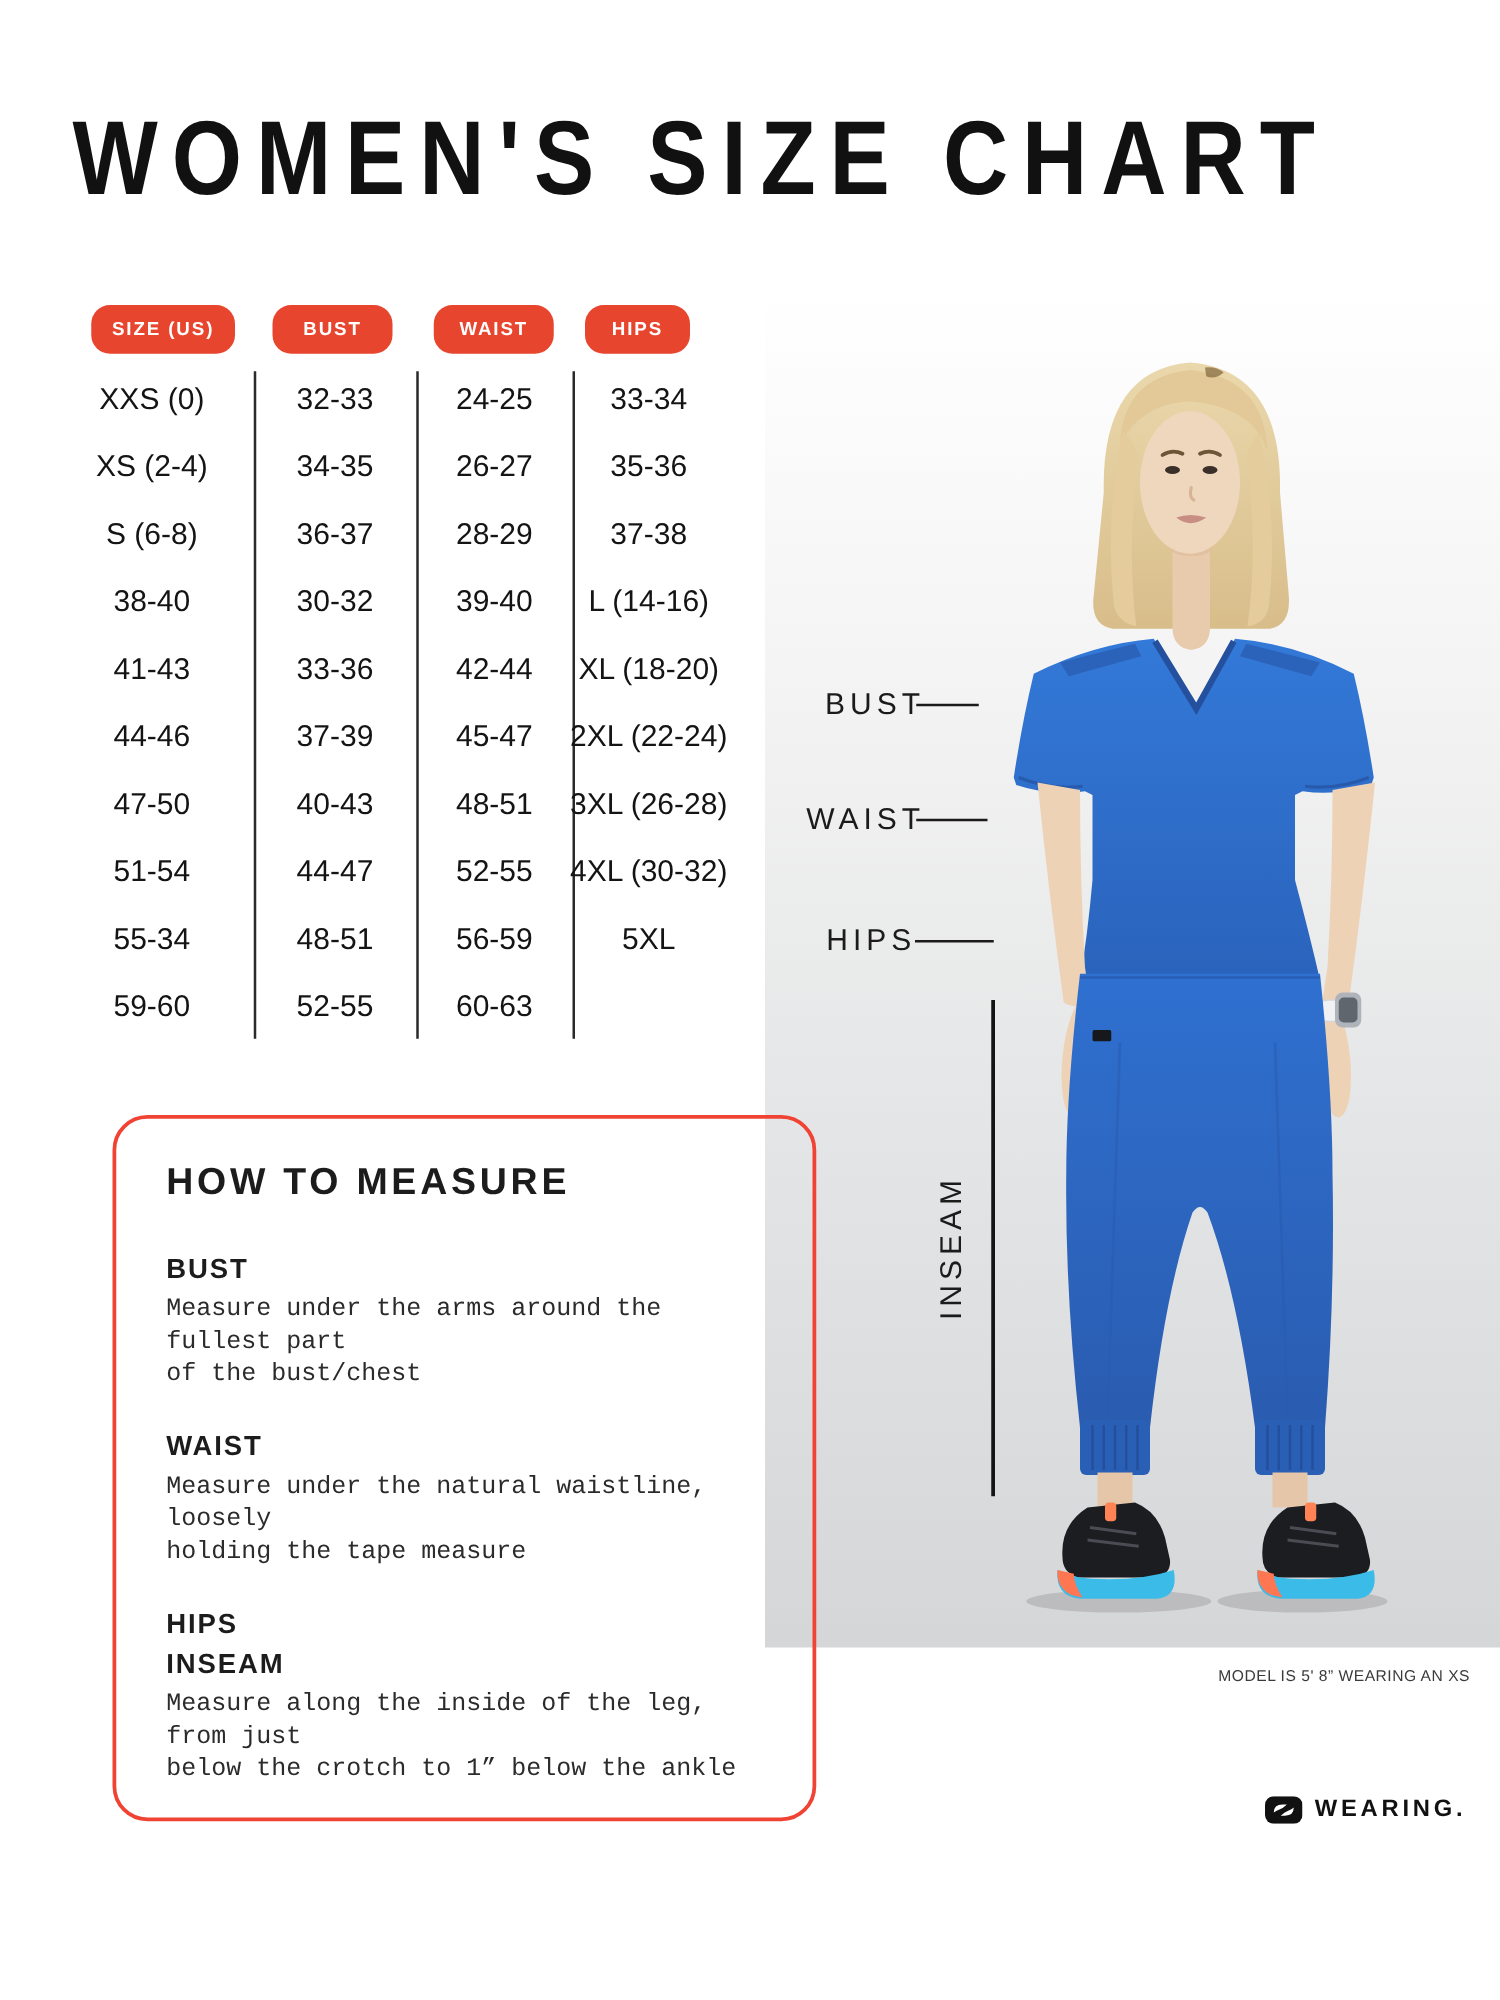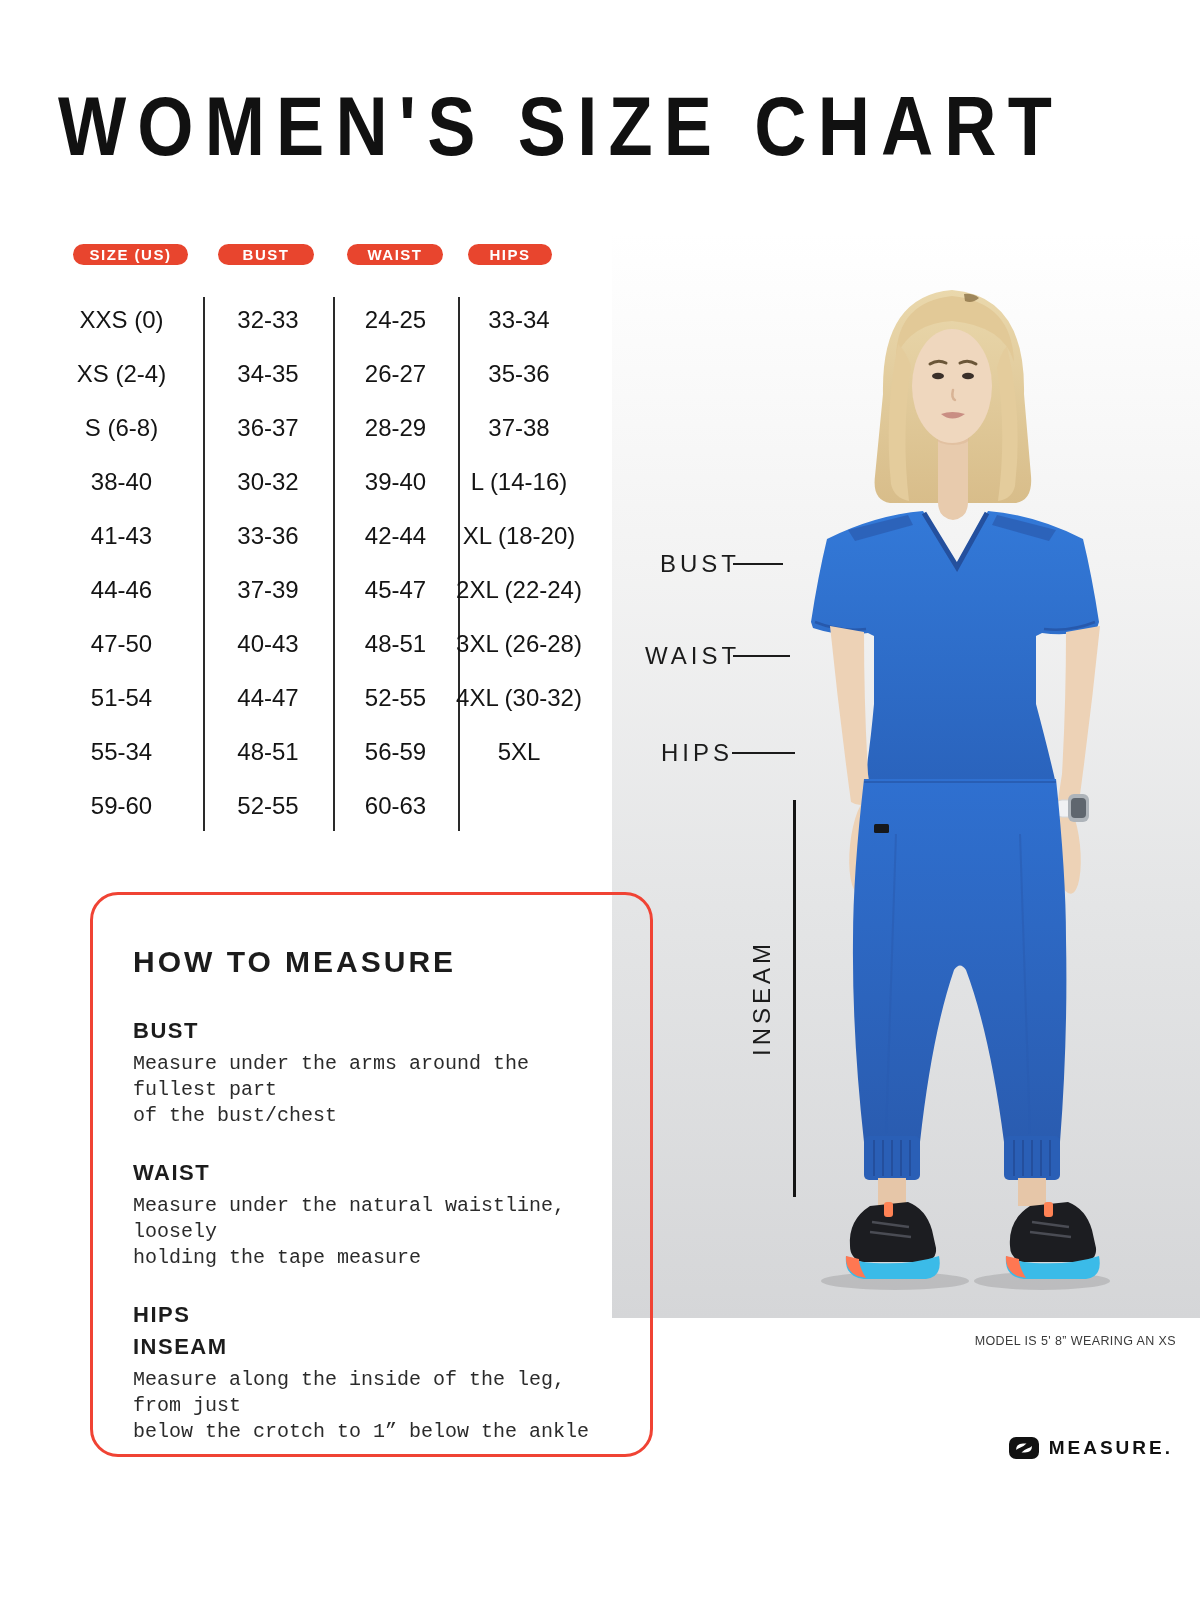--- a/index.html
+++ b/index.html
@@ -10,21 +10,21 @@
     padding-left:33px;
   }
   
   .title{
     position:absolute;left:58px;top:84px;
     font-size:84px;font-weight:bold;letter-spacing:13px;line-height:1;
     color:#111;transform:scaleX(.86);transform-origin:left top;white-space:nowrap;
   }
   
   .pill{
-    position:absolute;top:244px;height:21px;border-radius:15px;
+    position:absolute;top:244px;height:39px;border-radius:15px;
     background:#E8452E;color:#fff;display:flex;align-items:center;justify-content:center;
     font-size:15px;font-weight:bold;letter-spacing:1.5px;white-space:nowrap;
   }
   .pill-size{left:73px;width:115px;}
   .pill-bust{left:218px;width:96px;}
   .pill-waist{left:347px;width:96px;}
   .pill-hips{left:468px;width:84px;}
   .tbody{
     position:absolute;left:40px;top:293px;width:540px;
     display:grid;grid-template-columns:163px 130px 125px 122px;grid-auto-rows:54px;
@@ -54,21 +54,21 @@
   }
   .caption{
     position:absolute;right:57px;top:1334px;font-size:12.5px;letter-spacing:.4px;color:#3a3a3a;white-space:nowrap;
   }
   
   .htm-box{
     position:absolute;left:90px;top:892px;width:563px;height:565px;
     border:3px solid #F04334;border-radius:28px;box-sizing:border-box;
     padding:36px 40px 0 40px;background:transparent;
   }
-  .htm-title{font-size:30px;font-weight:bold;letter-spacing:3px;color:#1c1c1c;line-height:30px;margin-bottom:42px;margin-top:16px;}
+  .htm-title{font-size:30px;font-weight:bold;letter-spacing:3px;color:#1c1c1c;line-height:30px;margin-bottom:42px;}
   .htm-label{font-size:22px;font-weight:bold;letter-spacing:1.5px;color:#1c1c1c;line-height:24px;margin-bottom:8px;}
   .htm-text{font-size:20px;line-height:26px;color:#2b2b2b;margin-bottom:32px;white-space:pre-line;width:470px;font-family:Liberation Mono, monospace;}
   
   .brand{
     position:absolute;right:60px;top:1437px;display:flex;align-items:center;gap:10px;
   }
   .brand-text{font-size:19px;font-weight:bold;letter-spacing:3px;color:#111;white-space:nowrap;}
 </style>
 </head>
 <body>
@@ -245,16 +245,16 @@
         </div>
       </div>
   </div>
 
   <div class="brand">
     <svg width="30" height="22" viewBox="0 0 30 22">
       <rect x="0" y="0" width="30" height="22" rx="7" fill="#111"></rect>
       <path d="M7 13 Q7 6.5 14 6.5 L17.5 6.5 Q14.5 9.5 11.5 10.5 Q8.6 11.5 7 13 Z" fill="#fff"></path>
       <path d="M23 9 Q23 15.5 16 15.5 L12.5 15.5 Q15.5 12.5 18.5 11.5 Q21.4 10.5 23 9 Z" fill="#fff"></path>
     </svg>
-    <span class="brand-text">MEASURE.</span>
+    <span class="brand-text">WEARING.</span>
   </div>
 
 </div>
 
 </body></html>

